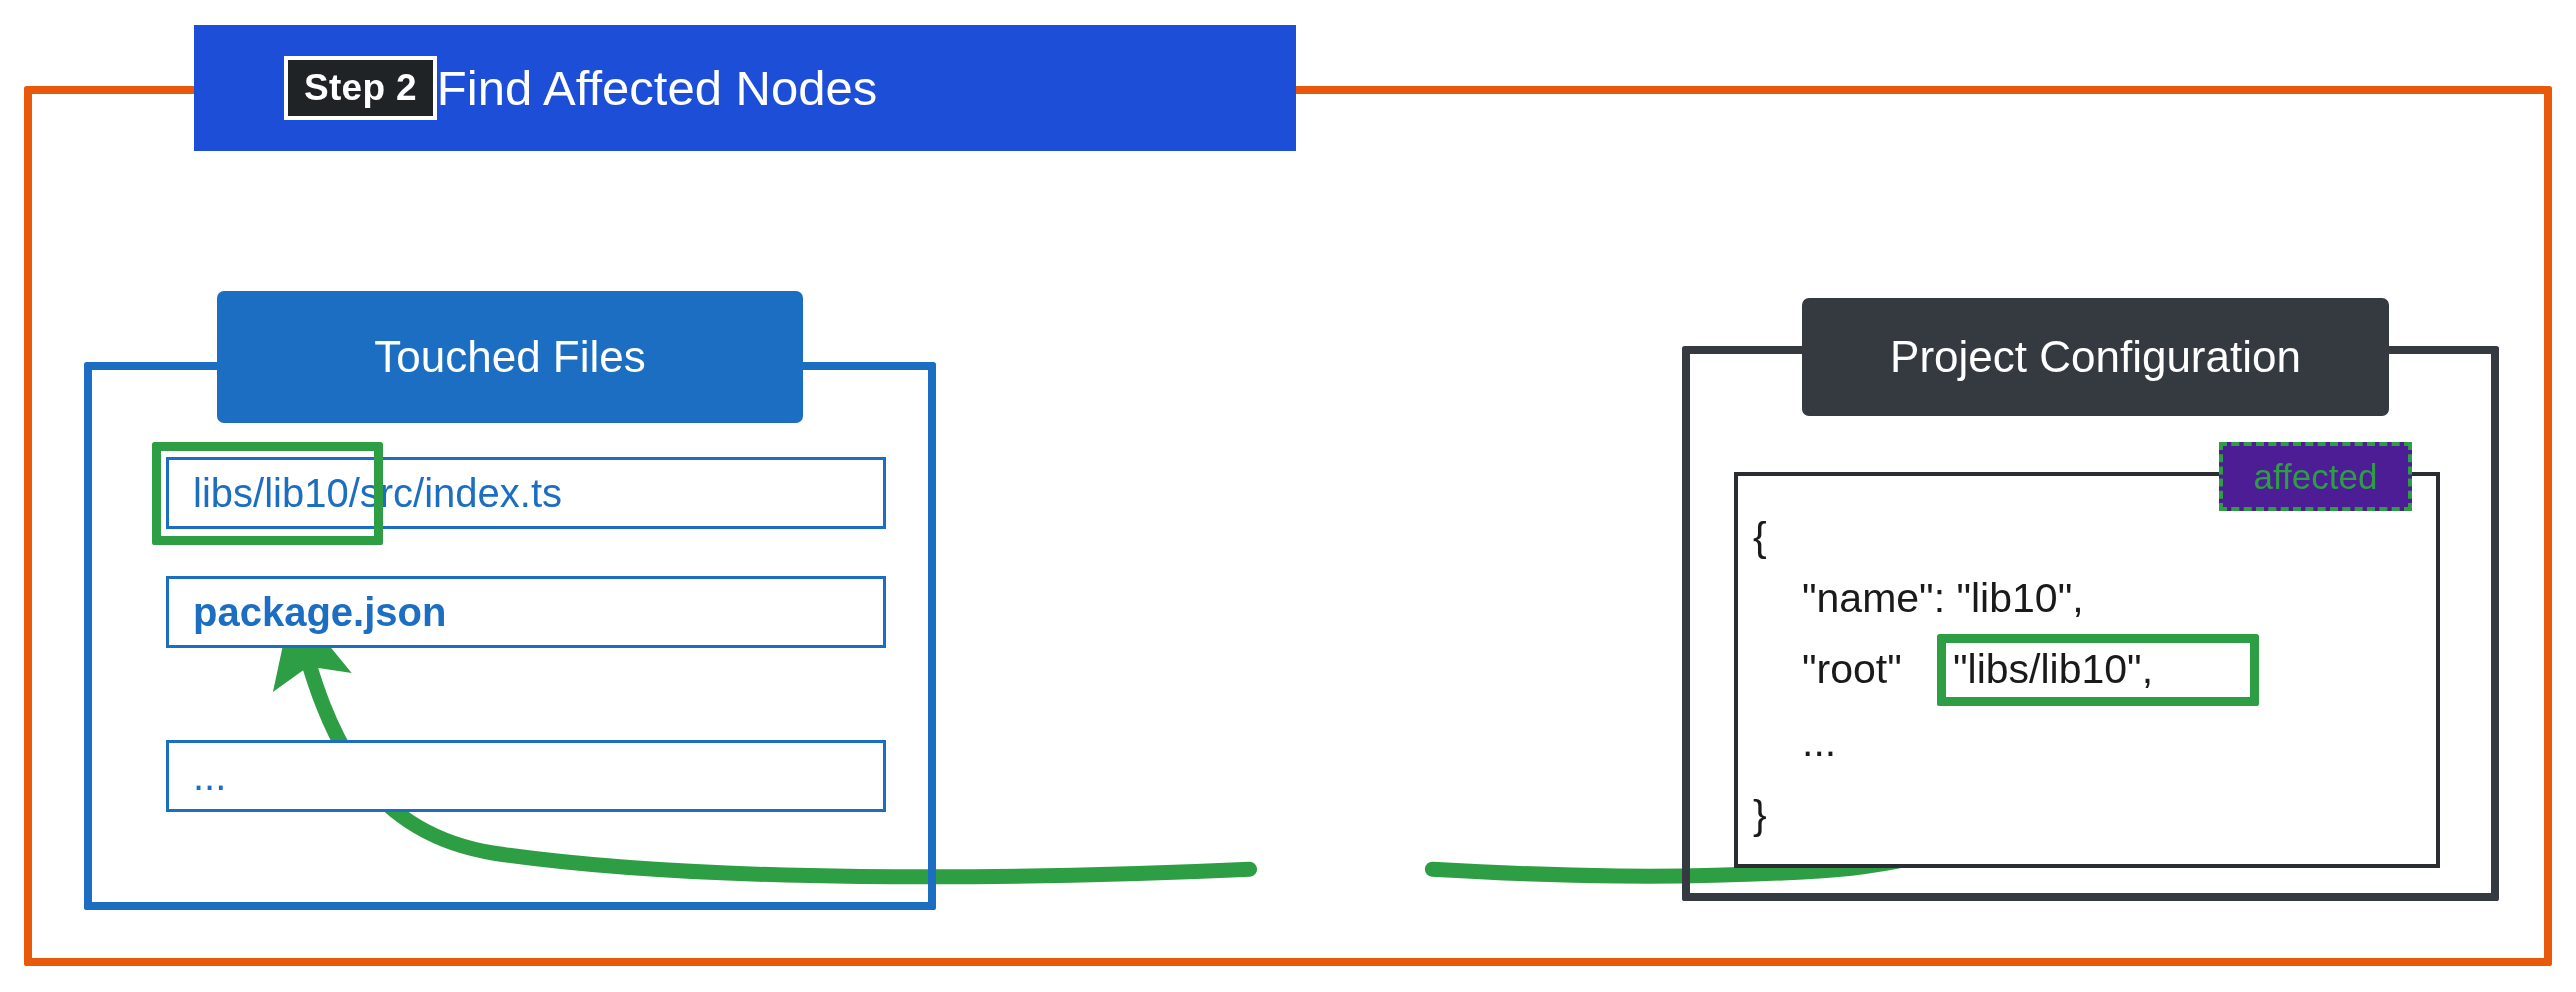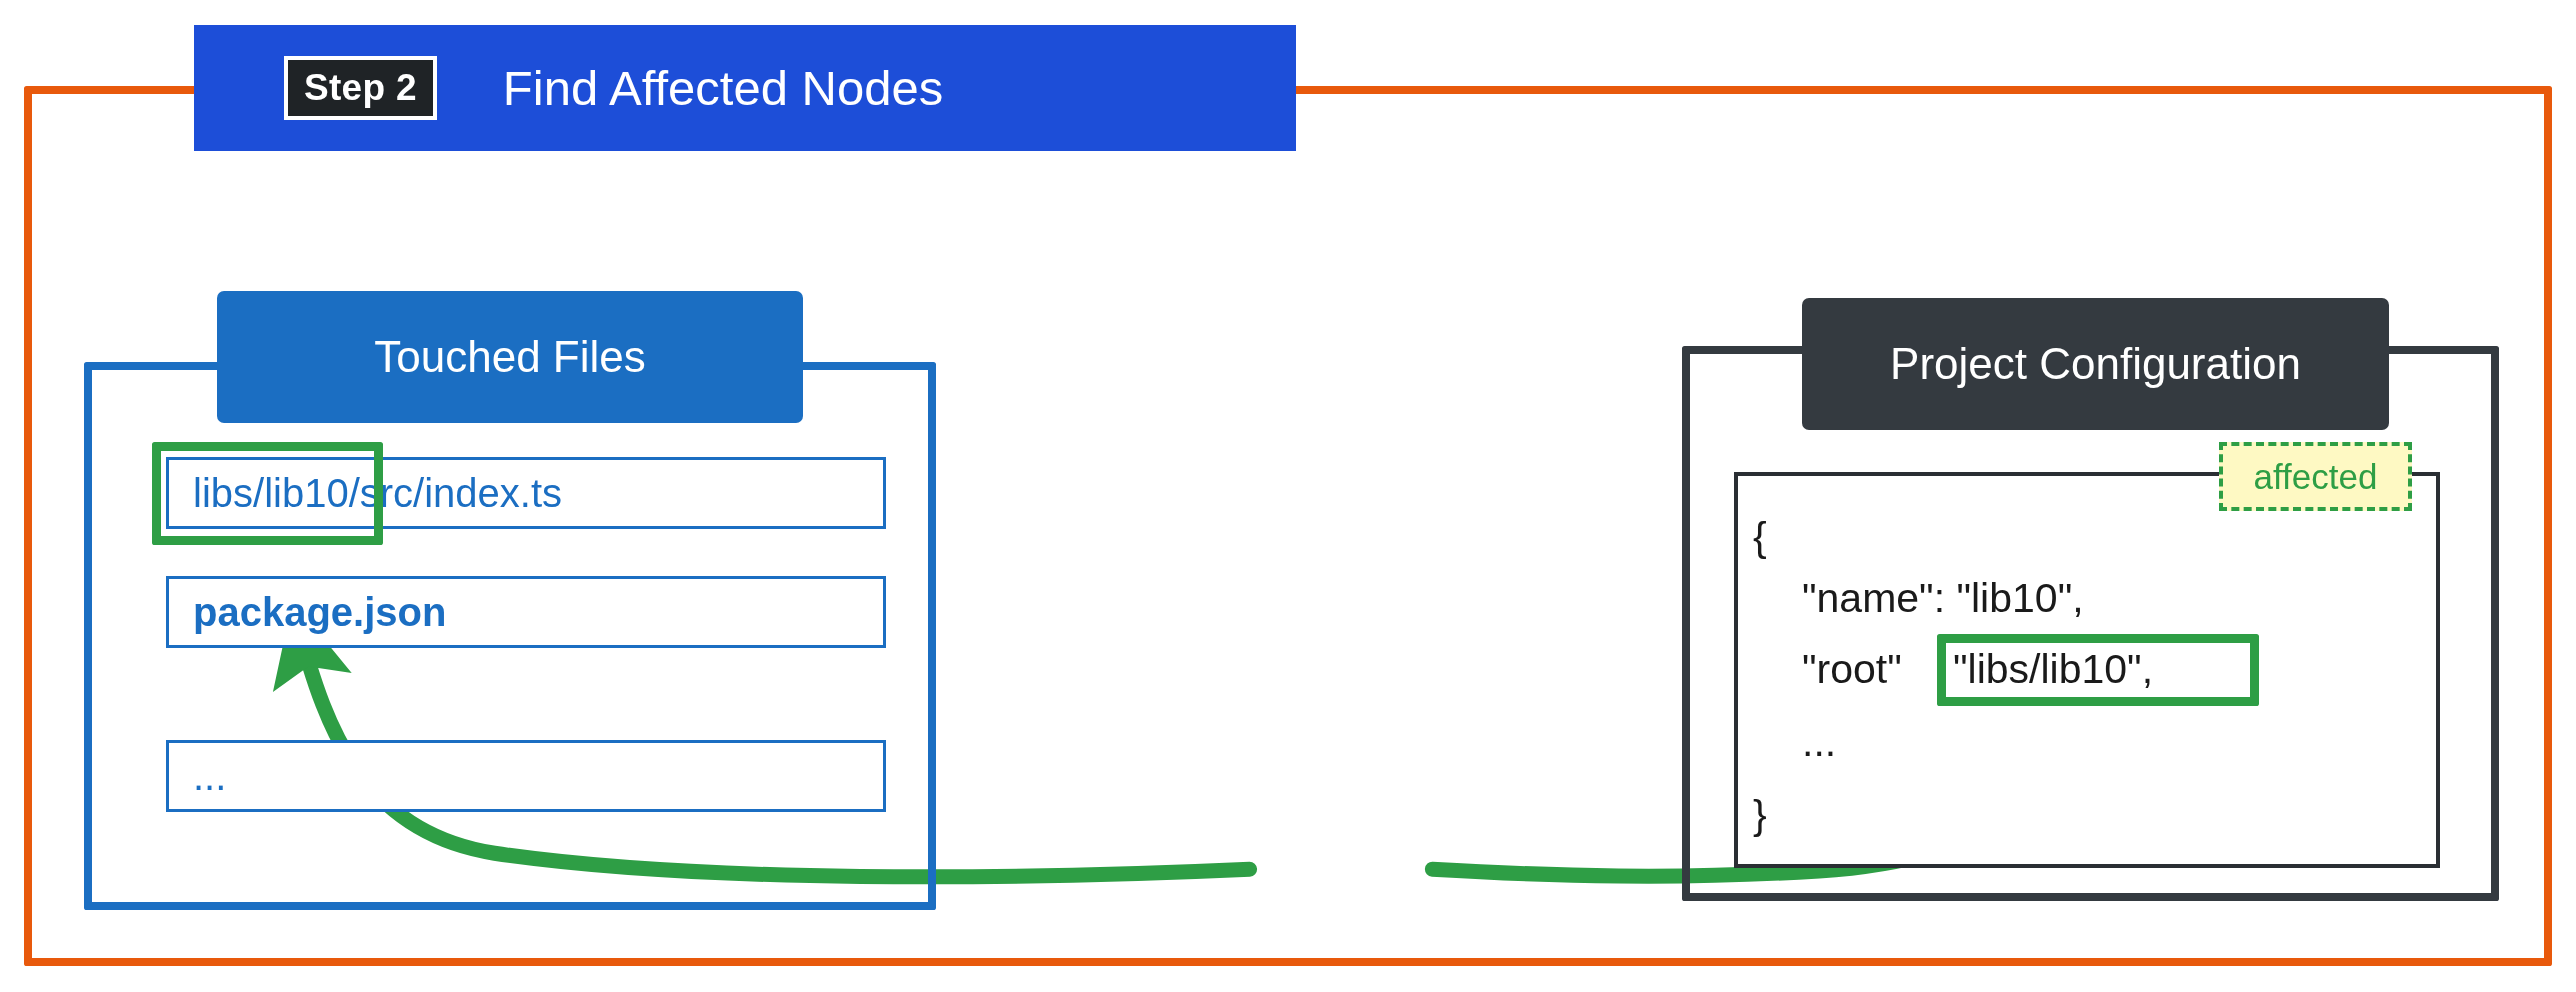--- a/index.html
+++ b/index.html
@@ -48,21 +48,20 @@
     font-size: 37px;
     font-weight: bold;
     padding: 8.8px 16px 10.6px 16px;
     line-height: 1;
     letter-spacing: 0.3px;
     white-space: nowrap;
   }
   #step-title {
     color: #ffffff;
     font-size: 49px;
-    margin-left: 66px;
     white-space: nowrap;
   }
 
   
   .panel-frame {
     position: absolute;
     box-sizing: border-box;
     border-radius: 2.6px;
   }
   .panel-chip {
@@ -98,21 +97,21 @@
     left: 1682px;
     top: 346px;
     width: 817px;
     height: 555px;
     border: 8.8px solid #343a40;
   }
   #config-chip {
     left: 1802px;
     top: 298px;
     width: 587px;
-    height: 132px;
+    height: 118px;
     background: #343a40;
     font-size: 44px;
   }
 
   
   .file-row {
     position: absolute;
     left: 166px;
     width: 720px;
     height: 72px;
@@ -179,21 +178,21 @@
     border: 9.7px solid #2e9e45;
     box-sizing: border-box;
     border-radius: 2.6px;
   }
 
   
   .dashed-tag {
     position: absolute;
     border: 4.4px dashed #2e9e45;
     color: #2e9e45;
-    background: #fef9c3;
+    background: #4c1d95;
     display: flex;
     align-items: center;
     justify-content: center;
     box-sizing: border-box;
     white-space: nowrap;
   }
   #affected-tag {
     left: 2219px;
     top: 442px;
     width: 193px;

